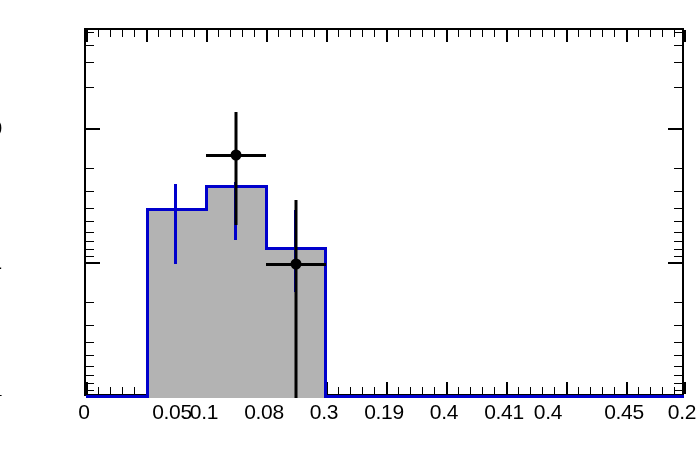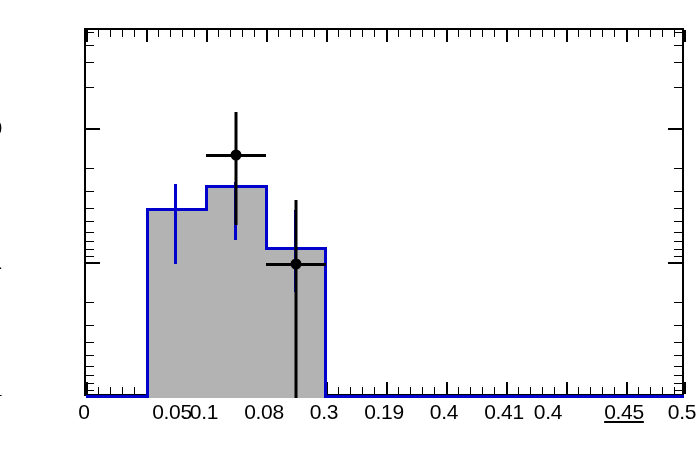--- a/index.html
+++ b/index.html
@@ -284,22 +284,22 @@
 
   <div class="xlabel" style="left:84px;">0</div>
   <div class="xlabel" style="left:144px;margin-left:28px;">0.05</div>
   <div class="xlabel" style="left:204px;">0.1</div>
   <div class="xlabel" style="left:264px;">0.08</div>
   <div class="xlabel" style="left:324px;">0.3</div>
   <div class="xlabel" style="left:384px;">0.19</div>
   <div class="xlabel" style="left:444px;">0.4</div>
   <div class="xlabel" style="left:504px;">0.41</div>
   <div class="xlabel" style="left:548px;">0.4</div>
-  <div class="xlabel" style="left:624px;text-decoration:underline;">0.45</div>
-  <div class="xlabel" style="left:682px;">0.5</div>
+  <div class="xlabel" style="left:624px;">0.45</div>
+  <div class="xlabel" style="left:682px;">0.2</div>
 
   <div class="ylabel" style="top:128px;">10</div>
   <div class="ylabel" style="top:262px;">1</div>
   <div class="ylabel" style="top:396px;"><sup>-1</sup></div>
 
 
 
 </div>
 
 </body></html>

